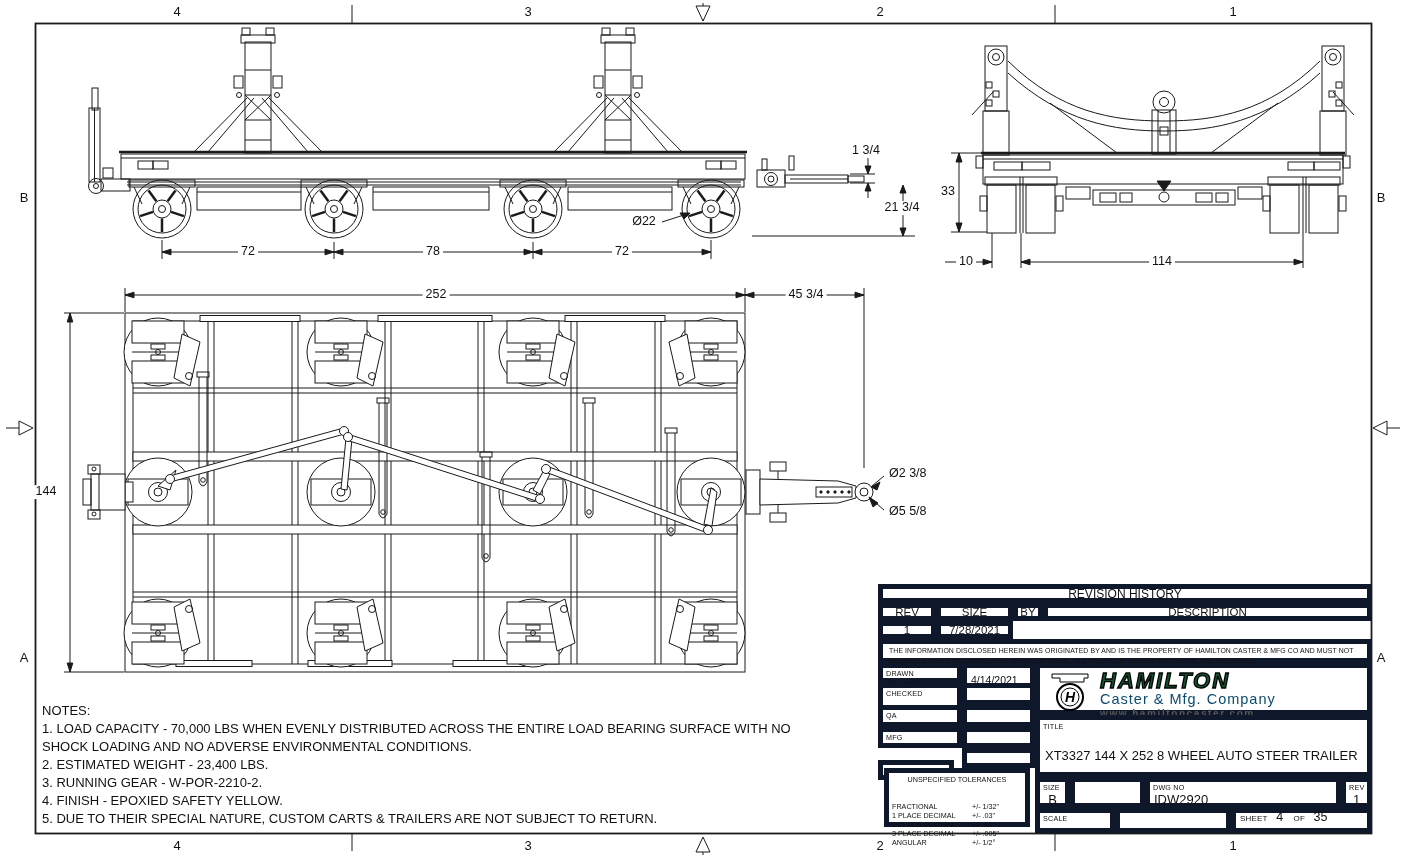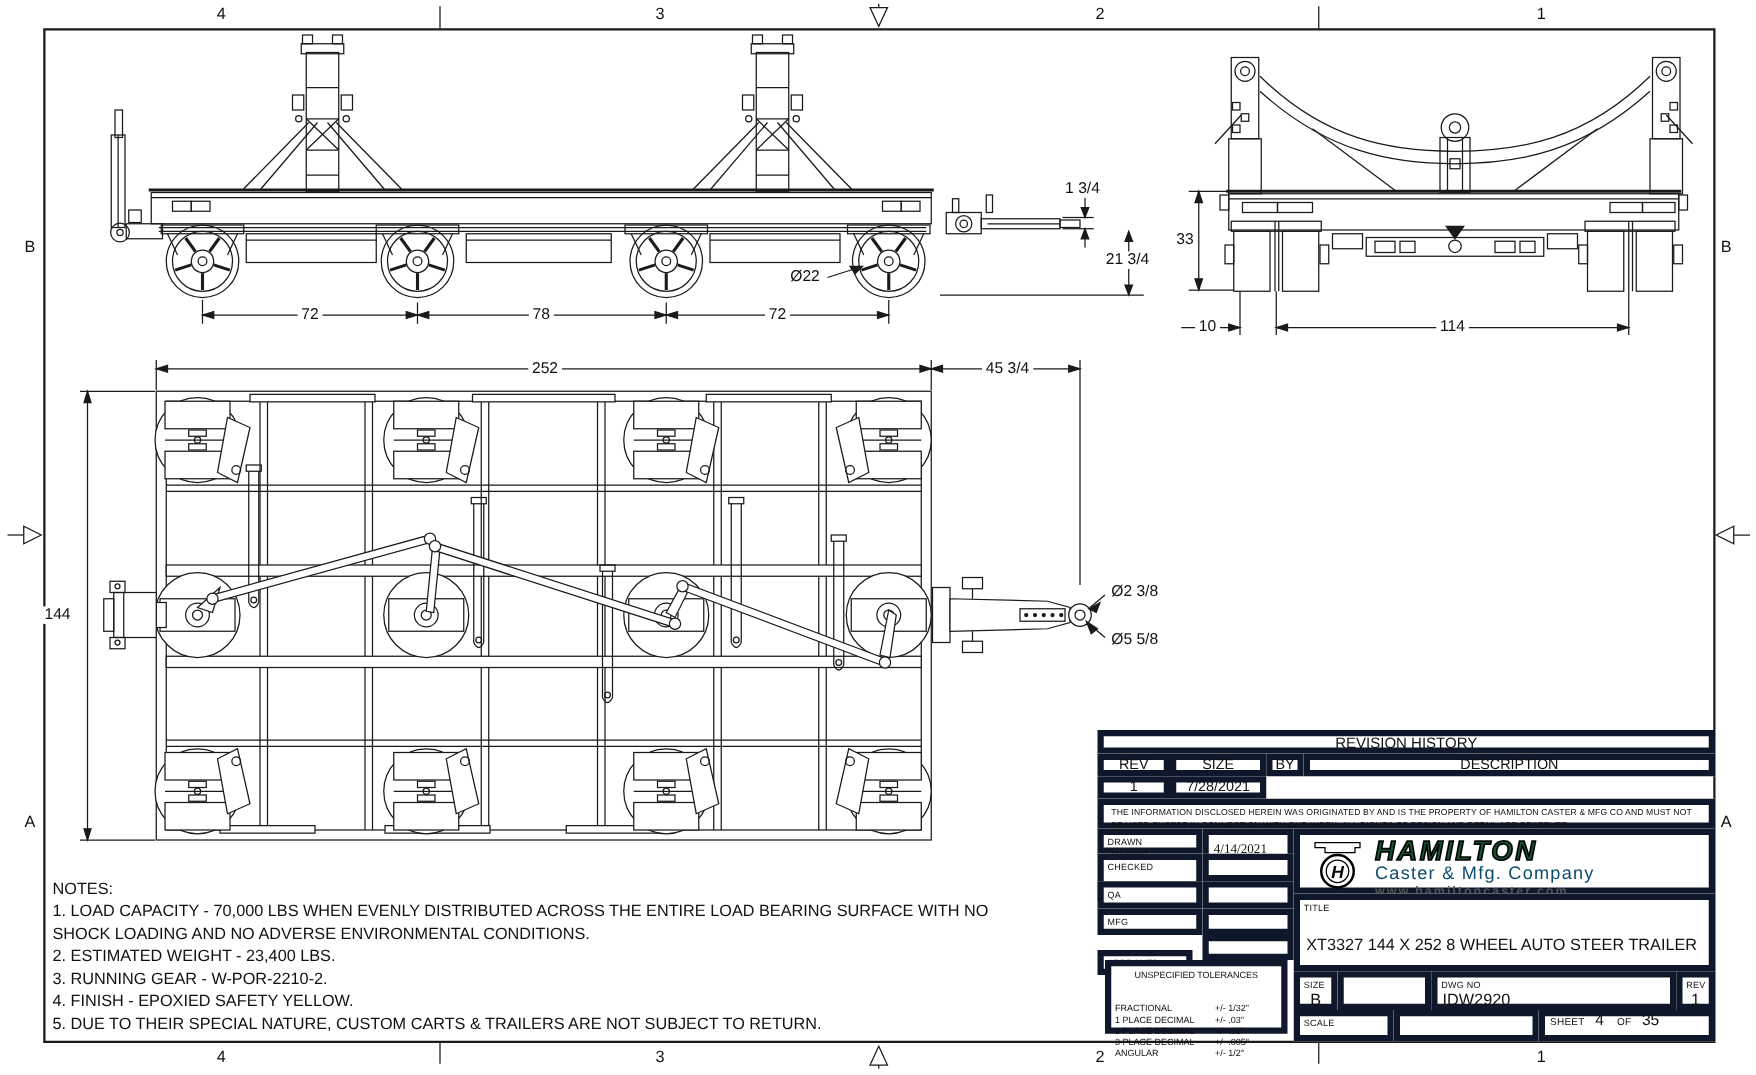--- a/index.html
+++ b/index.html
@@ -15,21 +15,21 @@
   
   .cell{position:absolute;border:5px solid #0f172a;box-sizing:border-box;background:#fff;}
   .tb-center{display:flex;align-items:center;justify-content:center;}
   .tb-title-hdr{font-size:12px;}
   .tb-colhdr{font-size:11.5px;}
   .tb-val{font-size:11.5px;}
   .tb-disc{font-size:6.9px;line-height:1.4;padding:2px 3px 0 6px;letter-spacing:0.1px;}
   .lbl{font-size:7.2px;letter-spacing:0.2px;}
   .signoff-lbl{padding:1px 0 0 3px;}
   .signoff-name{font-size:11px;padding-left:3px;}
-  .signoff-date{font-size:10.5px;padding:6px 0 16px 4px;font-family:Liberation Serif, serif;}
+  .signoff-date{font-size:10.5px;padding:6px 0 16px 4px;}
   .tol-box{font-size:7.2px;padding:2px 3px;}
   .tol-head{text-align:center;margin-bottom:18px;}
   .tol-row{display:flex;}
   .tol-row .t-l{width:80px;}
   .brand{font-size:22px;font-weight:bold;font-style:italic;letter-spacing:2px;
          color:#14532d;-webkit-text-stroke:1.3px #000;line-height:1;}
   .brand-sub{font-size:14.5px;color:#0c4a6e;letter-spacing:1px;line-height:1.1;}
   .brand-url{font-size:10px;font-weight:bold;color:#555;letter-spacing:1.6px;line-height:1.2;}
   .title-text{position:absolute;left:5px;bottom:9px;font-size:13px;white-space:nowrap;}
   .big-val{font-size:13px;}

